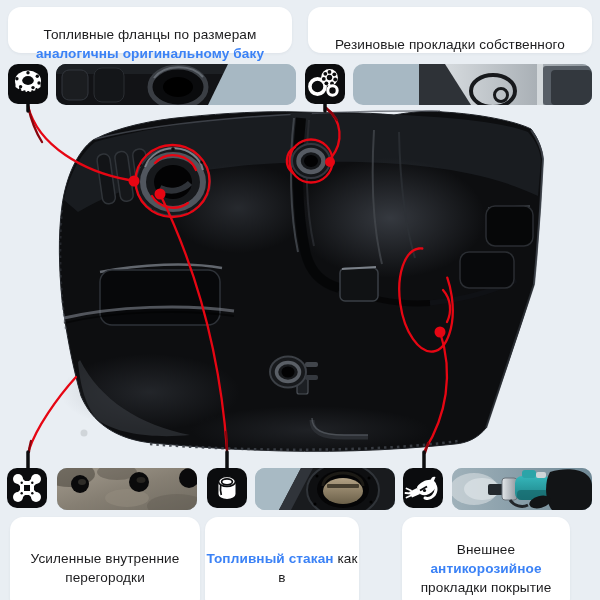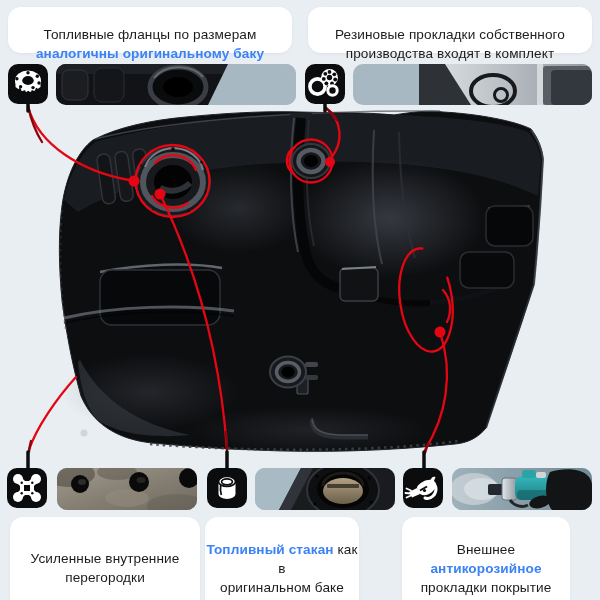--- a/index.html
+++ b/index.html
@@ -175,21 +175,20 @@
 
   <div class="card" id="card-tl">
     <div class="txt">
       <span class="ln">Топливные фланцы по размерам</span>
       <b class="ln">аналогичны оригинальному баку</b>
     </div>
   </div>
   <div class="card" id="card-tr">
     <div class="txt">
       <span class="ln">Резиновые прокладки собственного</span>
-      <span class="ln">производства входят в комплект</span>
     </div>
   </div>
 
   <div class="tile" id="tile-flange">
     <svg viewBox="0 0 40 40" width="40" height="40">
       <path d="M7.5,17 L7.5,23 Q20,33 32.5,23 L32.5,17 Z" fill="#ffffff"></path>
       <g fill="#0b0c0e">
         <rect x="10.5" y="24" width="2.4" height="3.6" rx="0.8" transform="rotate(25 11.7 25.8)"></rect>
         <rect x="15" y="26.2" width="2.4" height="3.6" rx="0.8" transform="rotate(12 16.2 28)"></rect>
         <rect x="19" y="27" width="2.4" height="3.6" rx="0.8"></rect>
@@ -388,21 +387,20 @@
 
   <div class="card cardB" id="card-b1">
     <div class="txt">
       <span class="ln">Усиленные внутренние</span>
       <span class="ln">перегородки</span>
     </div>
   </div>
   <div class="card cardB" id="card-b2">
     <div class="txt">
       <span class="ln"><b>Топливный стакан</b><span> как в</span></span>
-      <span class="ln">оригинальном баке</span>
     </div>
   </div>
   <div class="card cardB" id="card-b3">
     <div class="txt">
       <span class="ln"><span>Внешнее </span><b>антикорозийное</b></span>
       <span class="ln">прокладки покрытие</span>
     </div>
   </div>
 
 </div>

